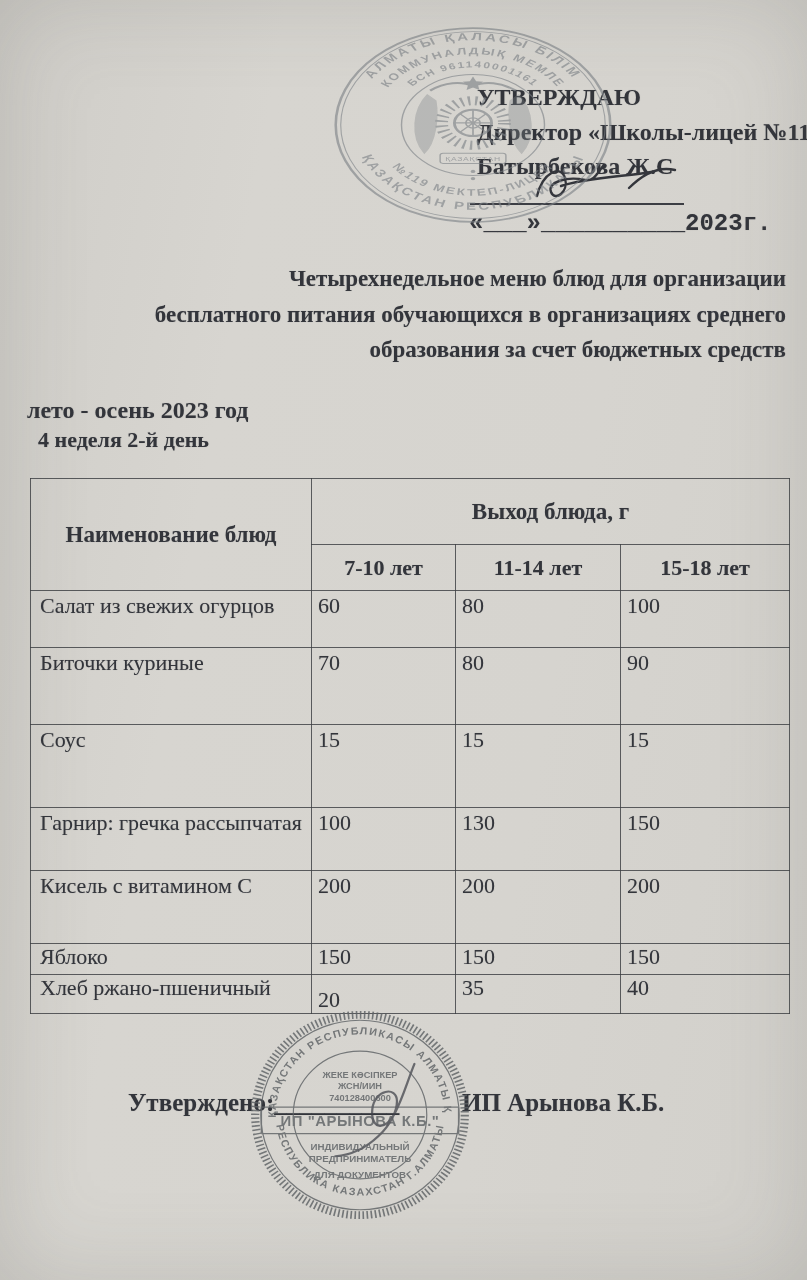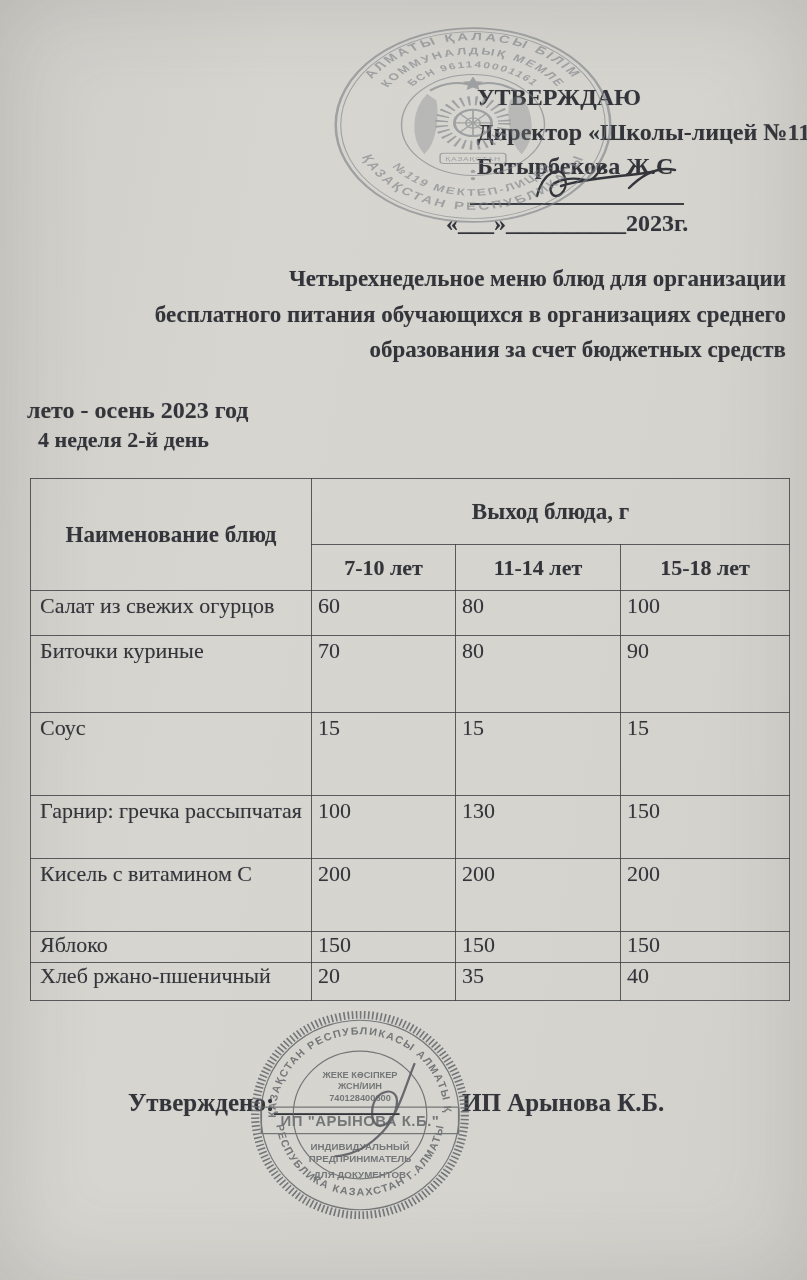--- a/index.html
+++ b/index.html
@@ -15,21 +15,21 @@
     box-shadow: inset 0 0 90px rgba(96,93,88,.20);
   }
   .abs { position:absolute; }
   .b { font-weight:bold; }
   .soft { text-shadow:0 0 1px rgba(52,54,60,.28); }
 
   
   .approval { left:477px; top:80px; font-size:24px; line-height:34.5px; white-space:nowrap; }
   .sig-line { left:470px; top:176px; width:214px; height:27px; border-bottom:2.2px solid #3c3e44; }
   .sig-svg { left:533px; top:158px; }
-  .date-line { left:446px; top:210px; font-size:24px; white-space:nowrap; }
+  .date-line { left:469px; top:210px; font-size:24px; white-space:nowrap;font-family:Liberation Mono, monospace; }
 
   
   .doc-title { left:30px; top:261px; width:756px; text-align:right; font-size:23px; line-height:35.5px; }
   .title-l4 { left:27px; top:356px; font-size:24px;margin-top:41px; }
   .subtitle { left:38px; top:427px; font-size:22px;font-family:Liberation Serif, serif; }
 
   
   .menu-table { position:absolute; left:30px; top:478px; width:759px;
     border-collapse:collapse; font-size:22px; table-layout:fixed; }
   .menu-table td { border:1.6px solid rgba(60,62,66,.82); vertical-align:top;
@@ -127,21 +127,21 @@
     <tbody>
       <tr style="height:66px">
         <td class="hdr" rowspan="2" style="font-size:23px">Наименование блюд</td>
         <td class="hdr" colspan="3" style="font-size:23px">Выход блюда, г</td>
       </tr>
       <tr style="height:46px">
         <td class="hdr">7-10 лет</td>
         <td class="hdr">11-14 лет</td>
         <td class="hdr">15-18 лет</td>
       </tr>
-      <tr style="height:45px">
+      <tr style="height:57px">
         <td class="name">Салат из свежих огурцов</td>
         <td class="val">60</td>
         <td class="val">80</td>
         <td class="val">100</td>
       </tr>
       <tr style="height:77px">
         <td class="name">Биточки куриные</td>
         <td class="val">70</td>
         <td class="val">80</td>
         <td class="val">90</td>
@@ -165,21 +165,21 @@
         <td class="val">200</td>
       </tr>
       <tr style="height:31px">
         <td class="name" style="padding-top:0;padding-bottom:0">Яблоко</td>
         <td class="val" style="padding-top:0;padding-bottom:0">150</td>
         <td class="val" style="padding-top:0;padding-bottom:0">150</td>
         <td class="val" style="padding-top:0;padding-bottom:0">150</td>
       </tr>
       <tr style="height:25px">
         <td class="name" style="padding-top:0;padding-bottom:11px">Хлеб ржано-пшеничный</td>
-        <td class="val" style="padding-top:0;padding-bottom:0">20</td>
+        <td class="val" style="padding-top:12px;padding-bottom:0">20</td>
         <td class="val" style="padding-top:0;padding-bottom:11px">35</td>
         <td class="val" style="padding-top:0;padding-bottom:0">40</td>
       </tr>
     </tbody>
   </table>
 
   <div class="abs approved b soft">
     <span>Утверждено:</span><span>__________</span>
   </div>
   <div class="abs entrepreneur b soft">ИП Арынова К.Б.</div>

